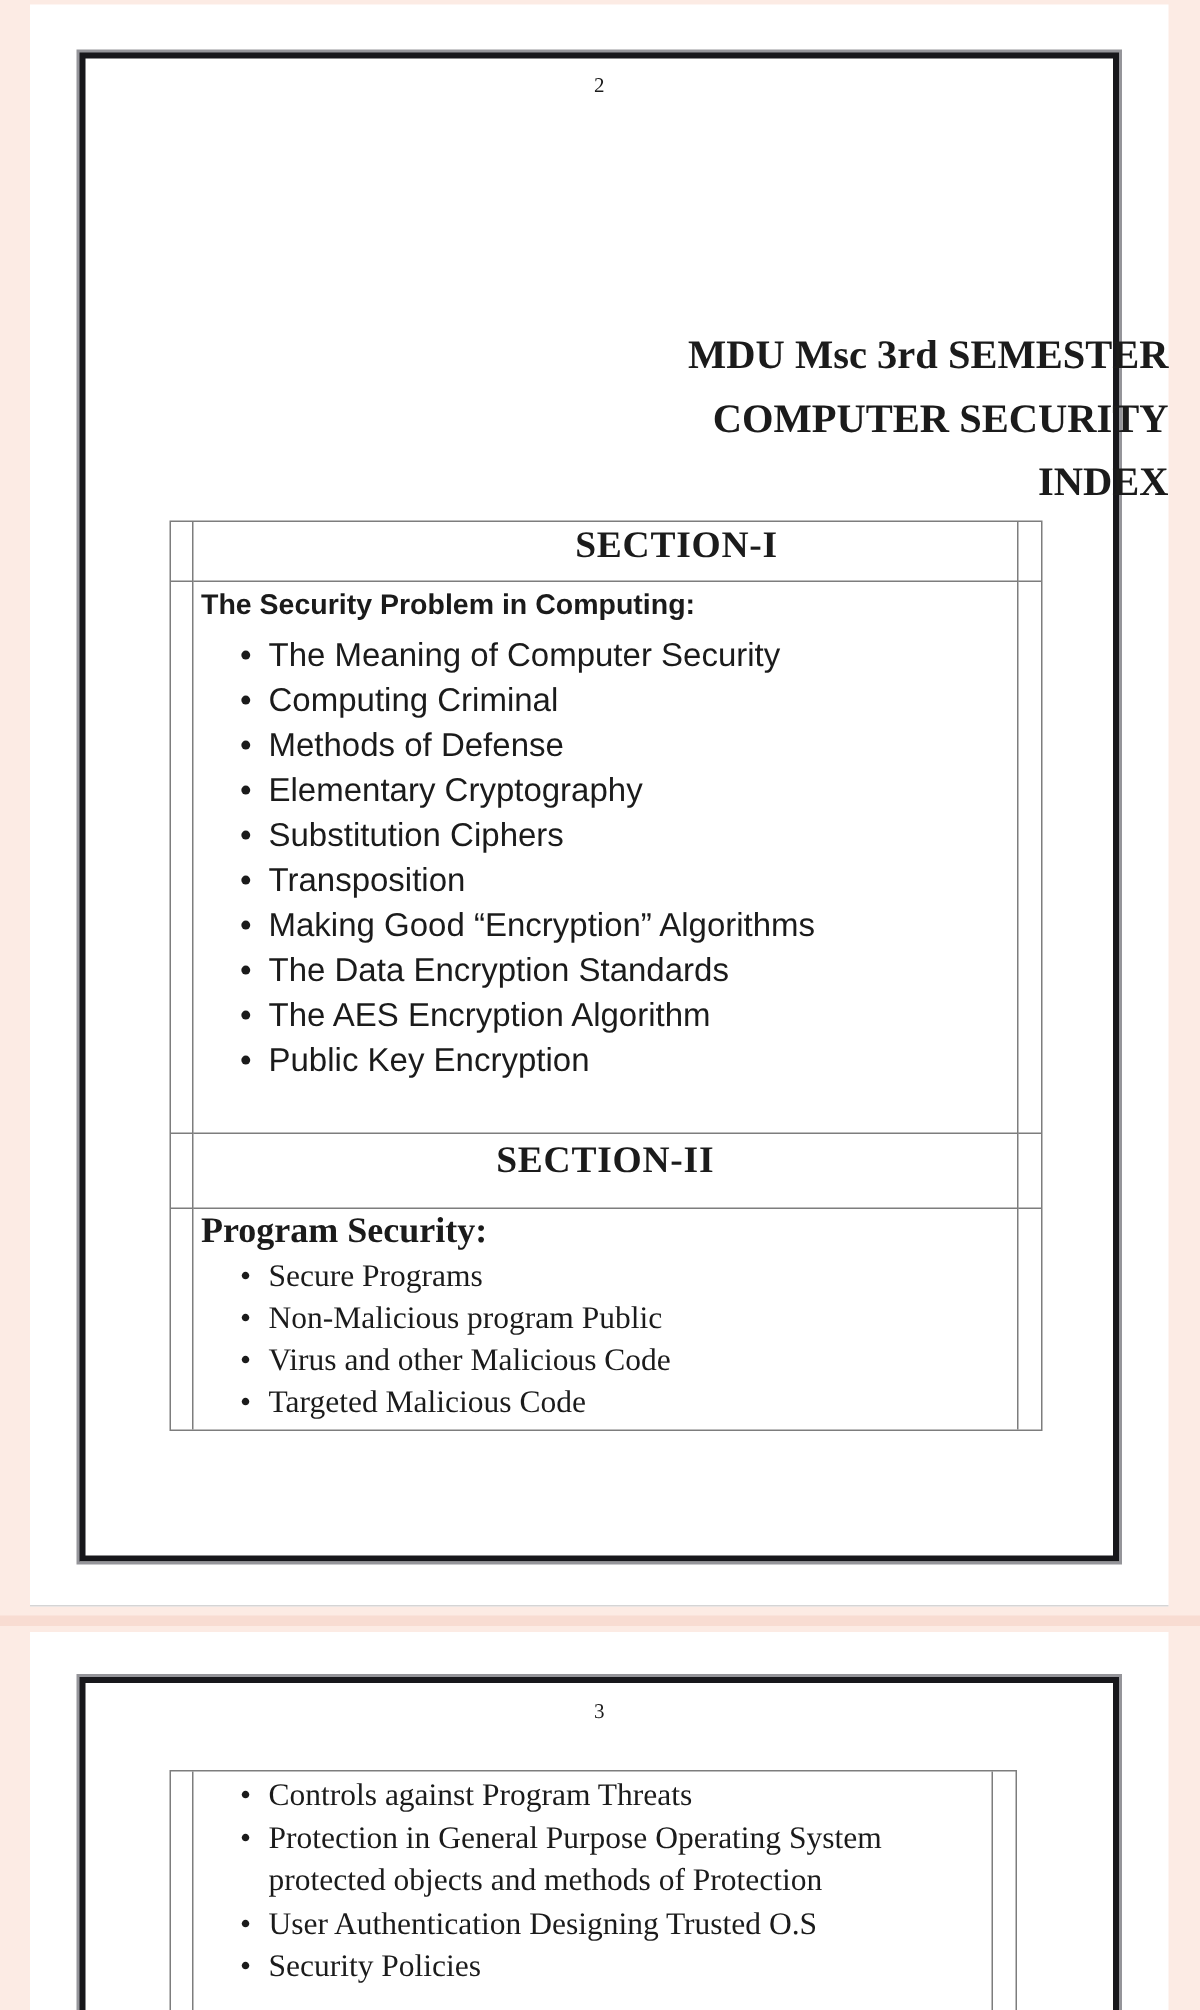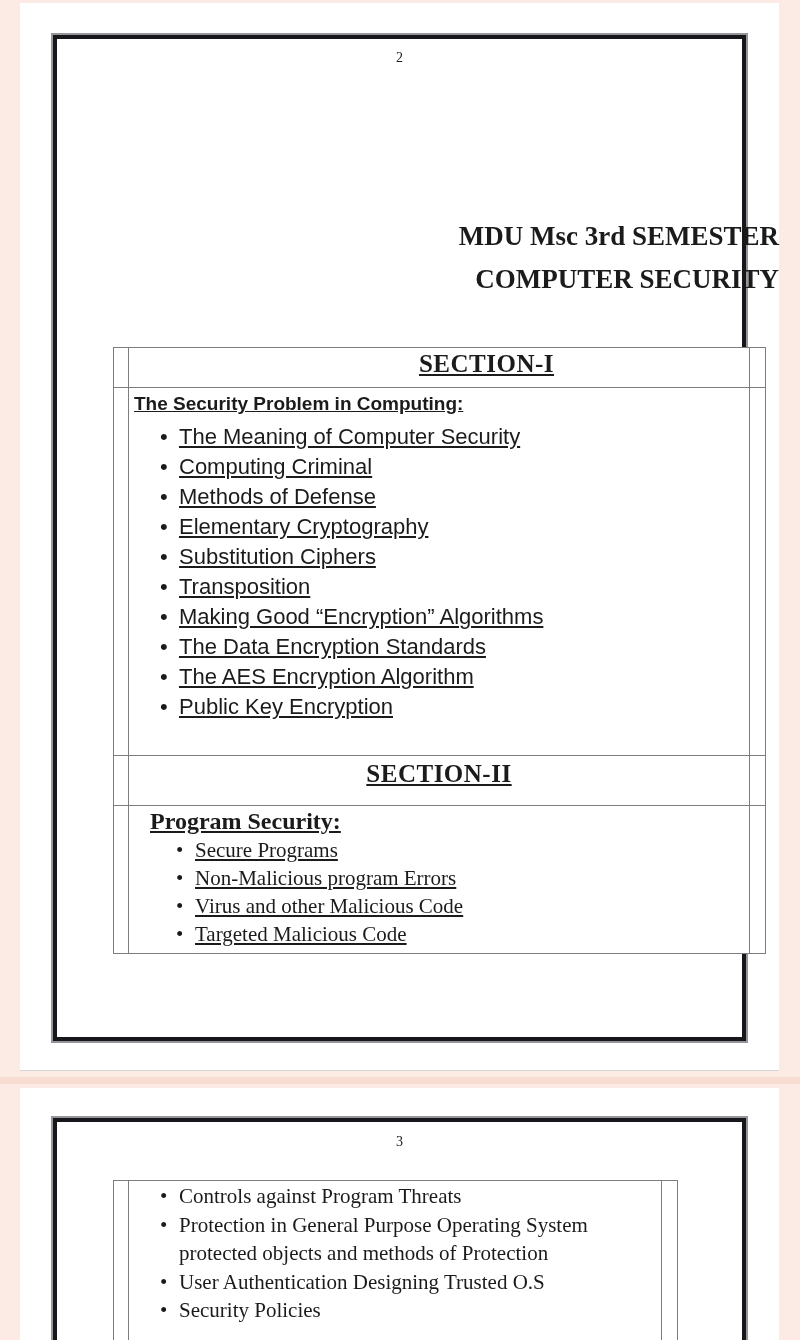--- a/index.html
+++ b/index.html
@@ -24,21 +24,21 @@
   .page-num{position:absolute;left:0;width:100%;text-align:center;
             font-size:14px;line-height:16px;}
   .page2 .page-num{top:47px;}
   .page3 .page-num{top:46px;}
 
   .title{position:absolute;left:0;width:100%;top:212px;text-align:right;
          font-weight:bold;font-size:27px;line-height:42.5px;}
 
   .tbl{position:absolute;left:93px;border:1px solid var(--tborder);
        display:grid;grid-template-columns:15px 1fr 15px;background:var(--sheet);}
-  .page2 .tbl{top:344px;width:653px;grid-template-rows:40px 368px 50px 147px;text-decoration:underline;}
+  .page2 .tbl{top:344px;width:582px;grid-template-rows:40px 368px 50px 147px;}
   .page3 .tbl{top:92px;width:565px;grid-template-rows:320px;}
   .c{min-width:0;}
   .cv{border-right:1px solid var(--tborder);}
   .rb{border-bottom:1px solid var(--tborder);}
 
   .hdr{font-family:"Liberation Serif",serif;font-weight:bold;font-size:25px;
        letter-spacing:.5px;display:flex;justify-content:center;align-items:flex-start;}
   .hdr1{padding-top:2px;padding-left:95px;}
   .hdr2{padding-top:4px;text-align:center;}
 
@@ -50,32 +50,33 @@
 
   ul{list-style:none;margin:0;padding:0 0 0 26px;}
   li{position:relative;padding-left:19px;white-space:nowrap;}
   li::before{content:"\2022";position:absolute;left:0;top:0;}
   li.cont::before{content:none;}
   ul.sans{margin-top:5px;font-family:"Liberation Sans","DejaVu Sans",sans-serif;
           font-size:22px;line-height:30px;}
   ul.serif{margin-top:1px;font-family:"Liberation Serif",serif;
            font-size:21px;line-height:28px;}
   .page3 ul.serif{margin-top:0;line-height:28.5px;}
-  .p2cell{padding:2px 8px 0 5px;margin-left:16px;}
+  .p2cell{padding:2px 8px 0 5px;}
   .p3cell{padding:1px 8px 0 5px;}
 </style>
 </head>
 <body>
 
 <div class="page page2">
   <div class="frame"></div>
   <div class="page-num">2</div>
   <div class="title">
     <div>MDU Msc 3rd SEMESTER</div>
     <div>COMPUTER SECURITY</div>
+    <div>INDEX</div>
   </div>
 
   <div class="tbl">
     <div class="c cv rb"></div>
     <div class="c cv rb hdr hdr1">SECTION-I</div>
     <div class="c rb"></div>
 
     <div class="c cv rb"></div>
     <div class="c cv rb cell">
       <div class="h-sans">The Security Problem in Computing:</div>
@@ -96,21 +97,21 @@
 
     <div class="c cv rb"></div>
     <div class="c cv rb hdr hdr2">SECTION-II</div>
     <div class="c rb"></div>
 
     <div class="c cv"></div>
     <div class="c cv p2cell">
       <div class="h-serif">Program Security:</div>
       <ul class="serif">
           <li>Secure Programs</li>
-          <li>Non-Malicious program Errors</li>
+          <li>Non-Malicious program Public</li>
           <li>Virus and other Malicious Code</li>
           <li>Targeted Malicious Code</li>
         </ul>
     </div>
     <div class="c"></div>
   </div>
 </div>
 
 <div class="gap-band"></div>
 

